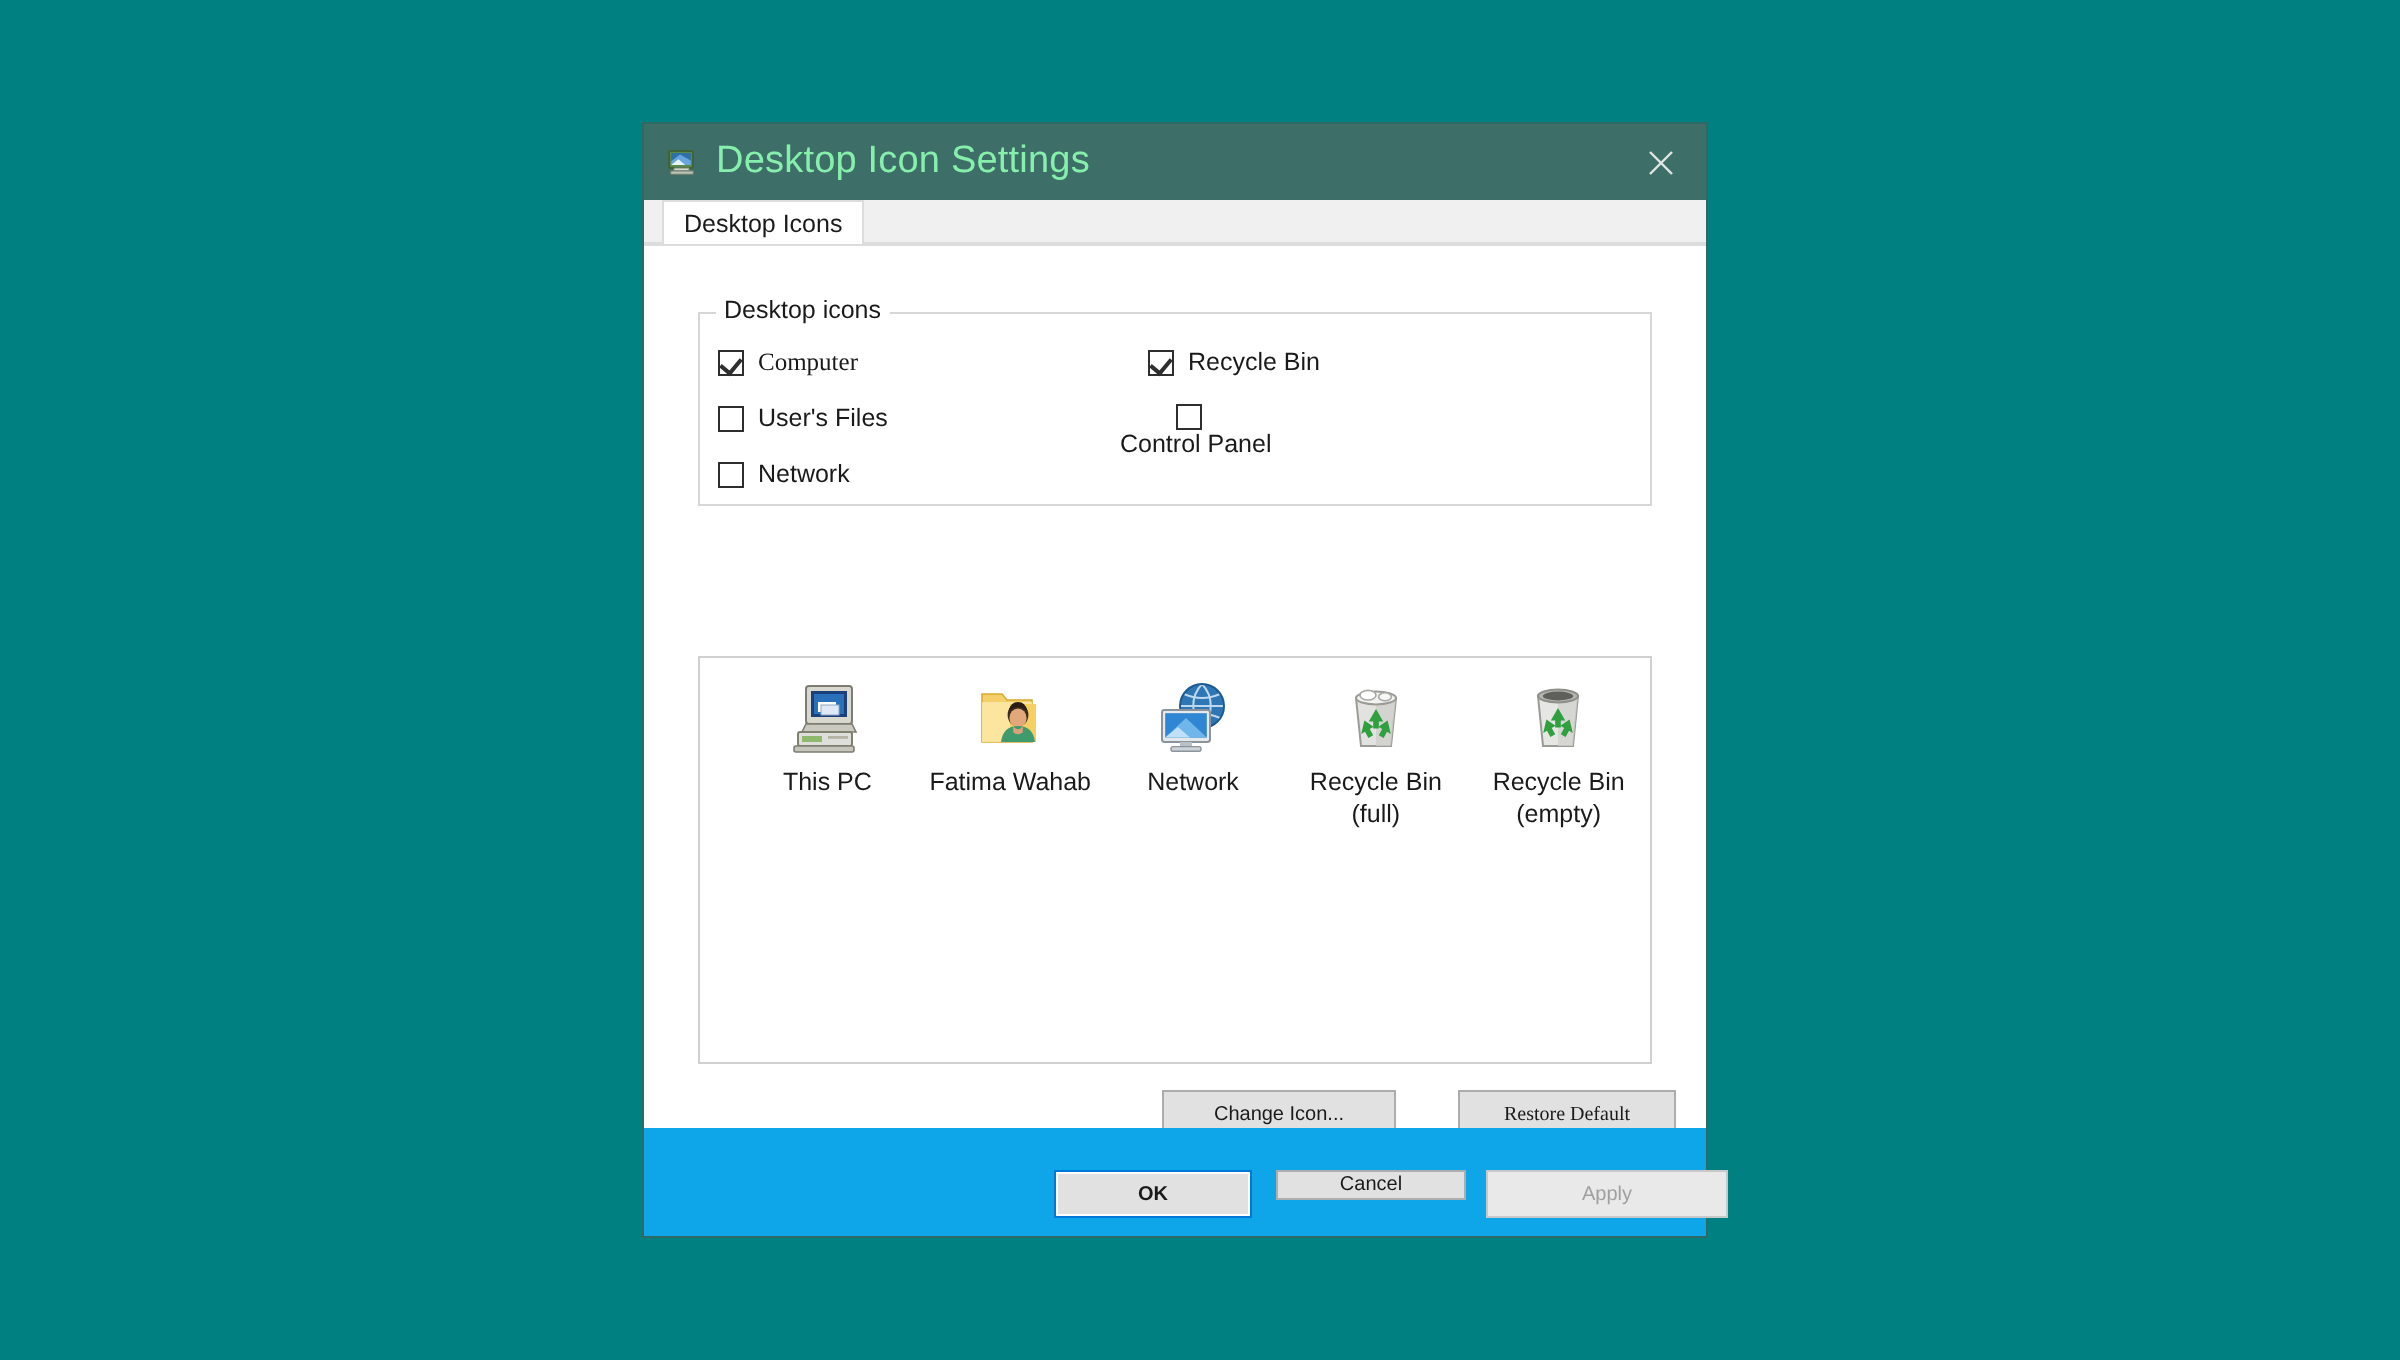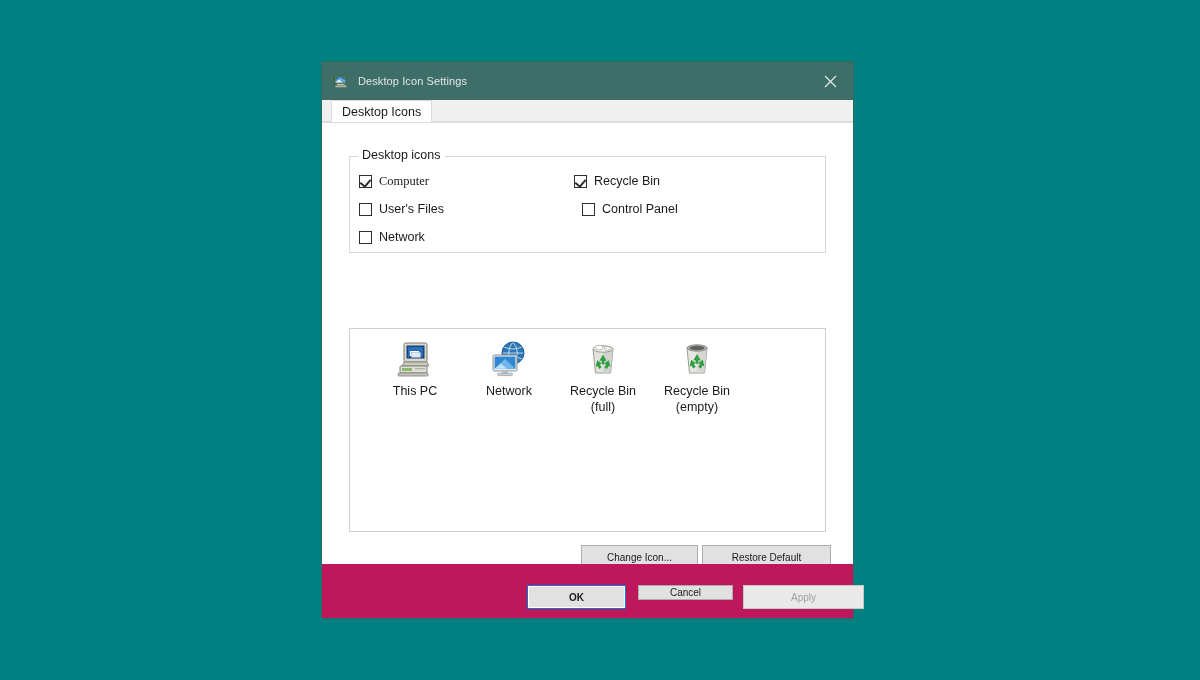--- a/index.html
+++ b/index.html
@@ -38,22 +38,22 @@
   }
   #title-icon {
     width: 16px;
     height: 16px;
     margin-left: 11px;
     margin-right: 9px;
     position: relative;
     flex: none;
   }
   #title-text {
-    color: #e5e5e5;
-    font-size: 11px;
+    color: #86efac;
+    font-size: 19px;
     letter-spacing: 0.1px;
     white-space: nowrap;
   }
   #close-button {
     position: absolute;
     right: 0;
     top: 0;
     width: 46px;
     height: 38px;
     display: flex;
@@ -215,37 +215,38 @@
   }
   #btn-change-icon {
     position: absolute;
     left: 259px;
     top: 422px;
     width: 117px;
     height: 25px;
   }
   #btn-restore-default {
     position: absolute;
-    left: 380px;
+    left: 407px;
     top: 422px;
-    width: 129px;
+    width: 109px;
     height: 25px;
+    font-family: Liberation Serif, serif;
   }
 
   #allow-themes-row {
     position: absolute;
     left: 29px;
     top: 456px;
   }
 
   
   #commandbar {
     flex: none;
     height: 54px;
-    background: #be185d;
+    background: #0ea5e9;
     position: relative;
   }
   #btn-ok {
     position: absolute;
     left: 205px;
     top: 21px;
     width: 99px;
     height: 24px;
     border: 1px solid #0078d7;
     box-shadow: inset 0 0 0 1px #ffffff;
@@ -319,21 +320,21 @@
     </div>
     <div class="checkbox-row" style="left:37px; top:107px;">
       <span class="cb"></span>
       <span class="cb-label">Network</span>
     </div>
 
     <div class="checkbox-row" style="left:252px; top:51px;">
       <span class="cb checked"></span>
       <span class="cb-label">Recycle Bin</span>
     </div>
-    <div class="checkbox-row" style="left:260px; top:79px;">
+    <div class="checkbox-row" style="left:238px; top:79px;flex-direction:column;">
       <span class="cb"></span>
       <span class="cb-label">Control Panel</span>
     </div>
 
     <div id="preview">
       <div id="preview-items">
 
         <div class="preview-item">
           <div class="preview-icon">
             <svg class="ico-svg" viewBox="0 0 40 40">
@@ -345,20 +346,35 @@
               <path d="M9 23 L32 23 L34 27 L7 27 Z" fill="#c9c9bf" stroke="#7d7d73" stroke-width="0.8"></path>
               <rect x="5" y="27" width="27" height="7" rx="1" fill="#dededa" stroke="#80806f" stroke-width="1"></rect>
               <rect x="7" y="29" width="10" height="3" fill="#8fba6e"></rect>
               <rect x="20" y="29" width="10" height="1.4" fill="#b3b3a6"></rect>
               <rect x="3" y="34" width="30" height="3" rx="1" fill="#c5c5bb" stroke="#7d7d73" stroke-width="0.8"></rect>
             </svg>
           </div>
           <div class="preview-label">This PC</div>
         </div>
 
+        <div class="preview-item">
+          <div class="preview-icon">
+            <svg class="ico-svg" viewBox="0 0 40 40">
+              <path d="M6 8 L16 8 L18.5 11 L31 11 L31 32 L6 32 Z" fill="#f4d06a" stroke="#d9ab33" stroke-width="0.8"></path>
+              <path d="M6 12 L31 12 L31 32 L6 32 Z" fill="#fde9a8" opacity="0.85"></path>
+              <path d="M20 32 L20 13 L33 13 L33 32 Z" fill="#f6cf63"></path>
+              <ellipse cx="24" cy="18.5" rx="5.2" ry="5.8" fill="#3b2b22"></ellipse>
+              <ellipse cx="24" cy="20" rx="4.3" ry="4.8" fill="#e3a879"></ellipse>
+              <path d="M19.3 16.5 q4.7 -4 9.4 0 q-1 -4.5 -4.7 -4.5 q-3.7 0 -4.7 4.5 Z" fill="#2a1d16"></path>
+              <path d="M15.5 32 q1 -8 8.5 -8 q7.5 0 8.5 8 Z" fill="#3f9b6d"></path>
+              <path d="M21.6 24.3 q2.4 2.6 4.8 0 l0 3 q-2.4 1.6 -4.8 0 Z" fill="#dba178"></path>
+            </svg>
+          </div>
+          <div class="preview-label">Fatima Wahab</div>
+        </div>
 
         <div class="preview-item">
           <div class="preview-icon">
             <svg class="ico-svg" viewBox="0 0 40 40">
               <circle cx="24" cy="14" r="11" fill="#2f76b5"></circle>
               <path d="M13.4 14 h21.2 M24 3 a16 16 0 0 1 0 22 a16 16 0 0 1 0 -22" fill="none" stroke="#bcd9ef" stroke-width="1"></path>
               <path d="M15 8 q9 4 18 0 M15 20 q9 -4 18 0" fill="none" stroke="#bcd9ef" stroke-width="1"></path>
               <circle cx="24" cy="14" r="11" fill="none" stroke="#1d5a91" stroke-width="1"></circle>
               <rect x="4" y="16" width="24" height="16" rx="1.2" fill="#e6e9ec" stroke="#8c949b" stroke-width="1"></rect>
               <rect x="5.6" y="17.6" width="20.8" height="12.2" fill="#2f86d2"></rect>

